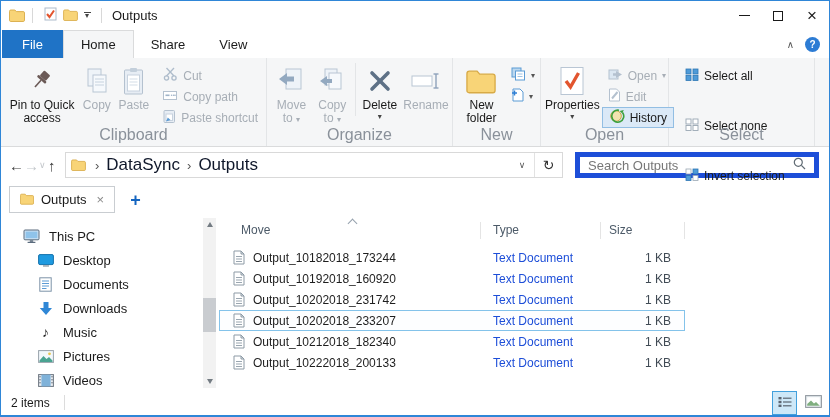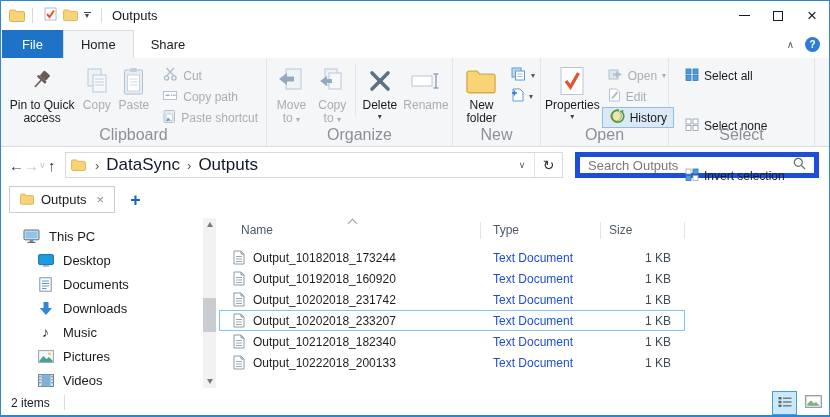--- a/index.html
+++ b/index.html
@@ -167,20 +167,21 @@
       <div class="wbtn">
           <span class="xglyph">×</span>
         </div>
     </div>
   </div>
 
   <div class="menubar">
     <div class="mtab file">File</div>
     <div class="mtab active">Home</div>
     <div class="mtab">Share</div>
+    <div class="mtab">View</div>
     <div class="mright">
       <span class="collapse">∧</span>
       <span class="help">?</span>
     </div>
   </div>
 
   <div class="ribbon">
 
     <div class="rgroup g-clipboard">
       <div class="bigbtn b-pin">
@@ -576,21 +577,21 @@
         <div class="sthumb"></div>
         <div class="sarrow down">
             <span class="tri-down"></span>
           </div>
       </div>
     </div>
 
     <div class="flist">
       <div class="fheader">
         <div class="hcell hname">
-            <span>Name</span>
+            <span>Move</span>
           </div>
         <div class="hcell htype">
             <span>Type</span>
           </div>
         <div class="hcell hsize">
             <span>Size</span>
           </div>
         <span class="sortchev"></span>
       </div>
       <div class="frows">

